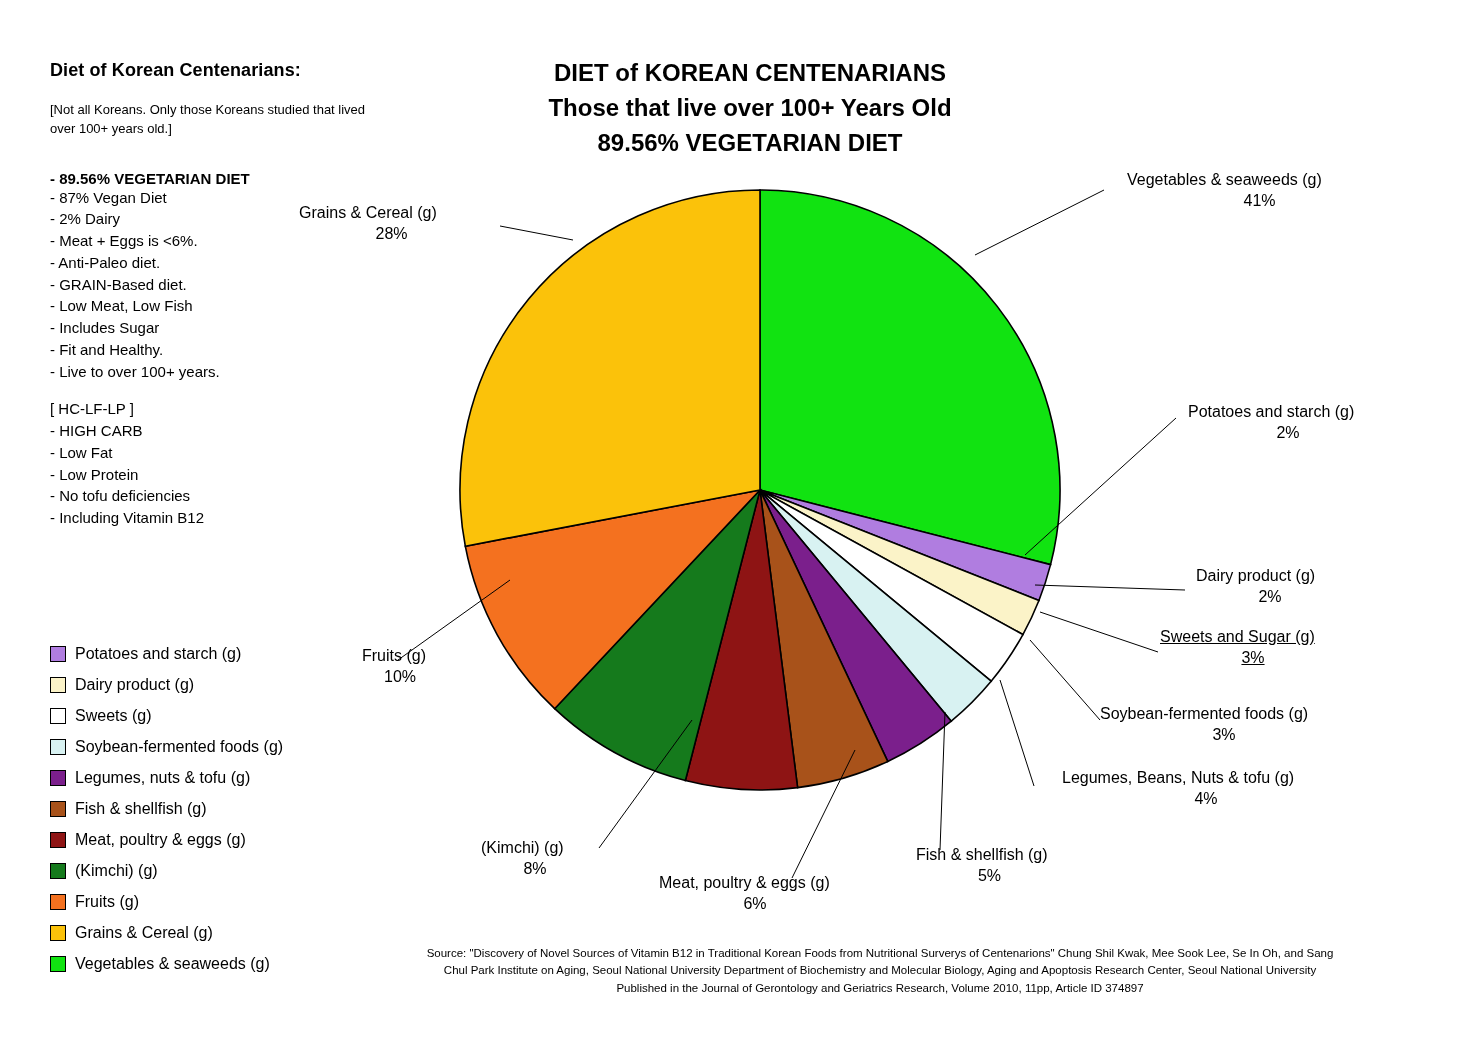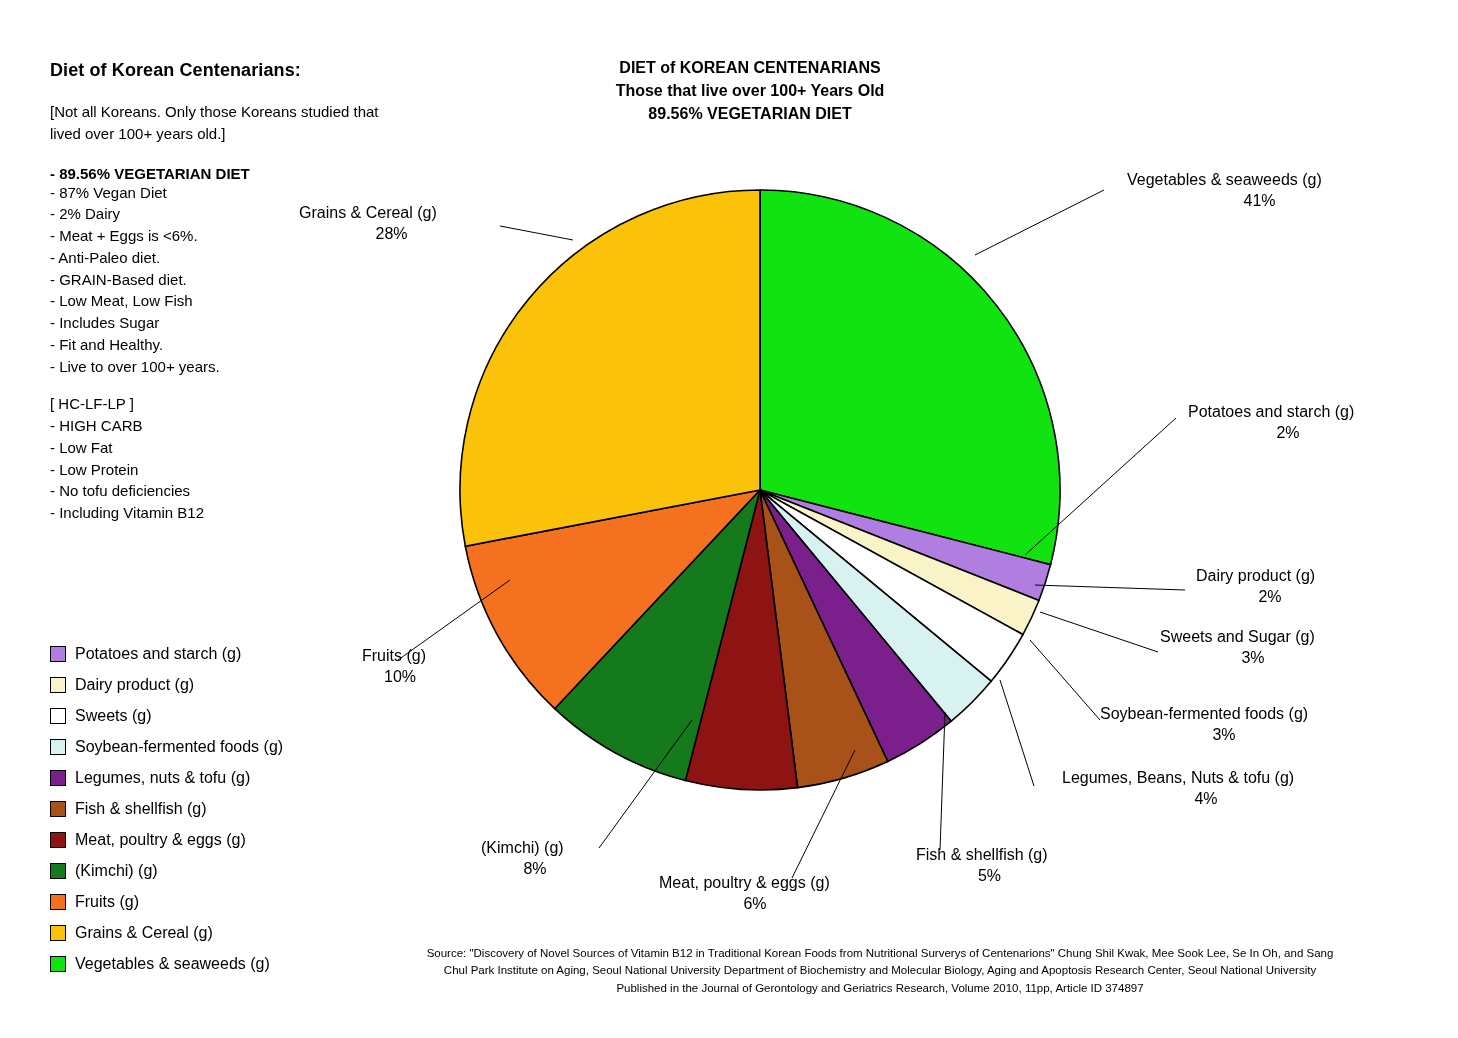--- a/index.html
+++ b/index.html
@@ -12,21 +12,21 @@
     overflow:hidden;
   }
   .abs { position:absolute; }
 
   
   #left-panel { left:50px; top:60px; width:330px; }
   #left-title {
     font-size:18px; font-weight:bold; letter-spacing:0.1px;
     margin-bottom:20px;
   }
-  #left-note { font-size:15px; line-height:1.45; margin-bottom:20px; }
+  #left-note { font-size:13px; line-height:1.45; margin-bottom:31px; }
   .bullet-head { font-size:15px; font-weight:bold; }
   .bullet { font-size:15px; line-height:1.45; }
   .spacer { height:16px; }
 
   
   #legend { left:50px; top:638px; width:330px; }
   .legend-row {
     display:flex; align-items:center;
     height:31px;
   }
@@ -35,21 +35,21 @@
     border:1px solid #000;
     margin-right:9px;
     flex:0 0 auto;
   }
   .legend-label { font-size:16px; }
 
   
   #chart-title {
     left:450px; top:56px; width:600px;
     text-align:center;
-    font-size:16px; font-weight:bold; line-height:1.45;
+    font-size:24px; font-weight:bold; line-height:1.45;
   }
 
   
   #pie-wrap { left:440px; top:160px; width:650px; height:660px; }
 
   
   .callout { font-size:16px; line-height:1.3; }
   .callout .pct { display:block; }
   .ta-c { text-align:center; }
   .ta-l { text-align:left; }
@@ -174,21 +174,21 @@
 <div class="abs callout ta-l" style="left:1188px; top:402px; width:270px;">
   <span>Potatoes and starch (g)</span>
   <span class="pct ta-c" style="width:200px;">2%</span>
 </div>
 
 <div class="abs callout ta-l" style="left:1196px; top:566px; width:250px;">
   <span>Dairy product (g)</span>
   <span class="pct ta-c" style="width:148px;">2%</span>
 </div>
 
-<div class="abs callout ta-l" style="left:1160px; top:627px; width:270px;">
+<div class="abs callout ta-l" style="left:1160px; top:627px; width:270px;text-decoration:underline;">
   <span>Sweets and Sugar (g)</span>
   <span class="pct ta-c" style="width:186px;">3%</span>
 </div>
 
 <div class="abs callout ta-l" style="left:1100px; top:704px; width:300px;">
   <span>Soybean-fermented foods (g)</span>
   <span class="pct ta-c" style="width:248px;">3%</span>
 </div>
 
 <div class="abs callout ta-l" style="left:1030px; top:768px; width:310px;margin-left:32px;">

